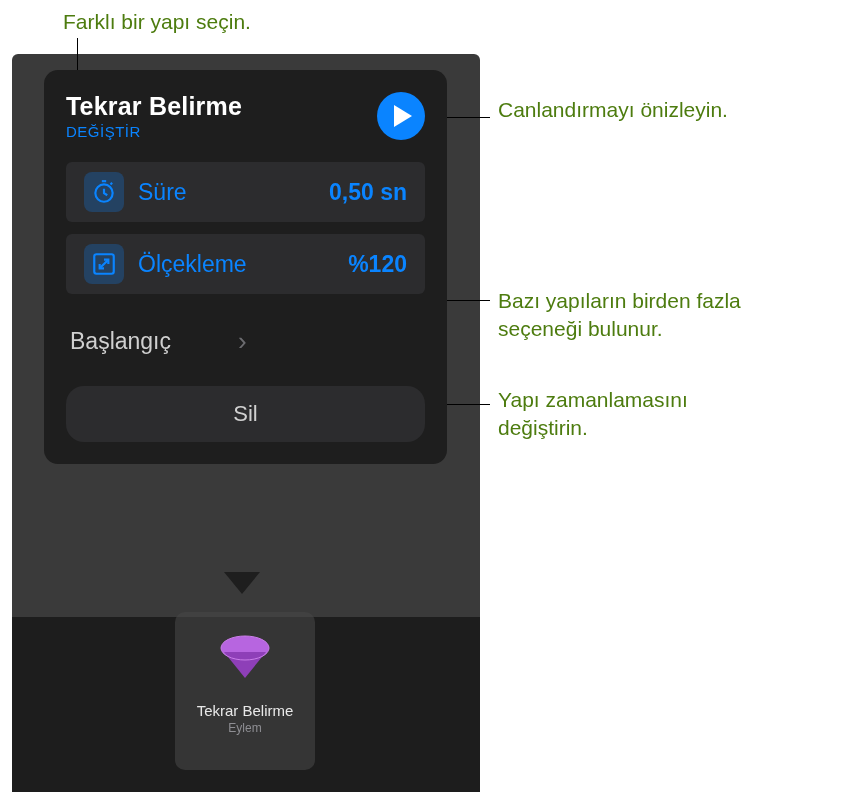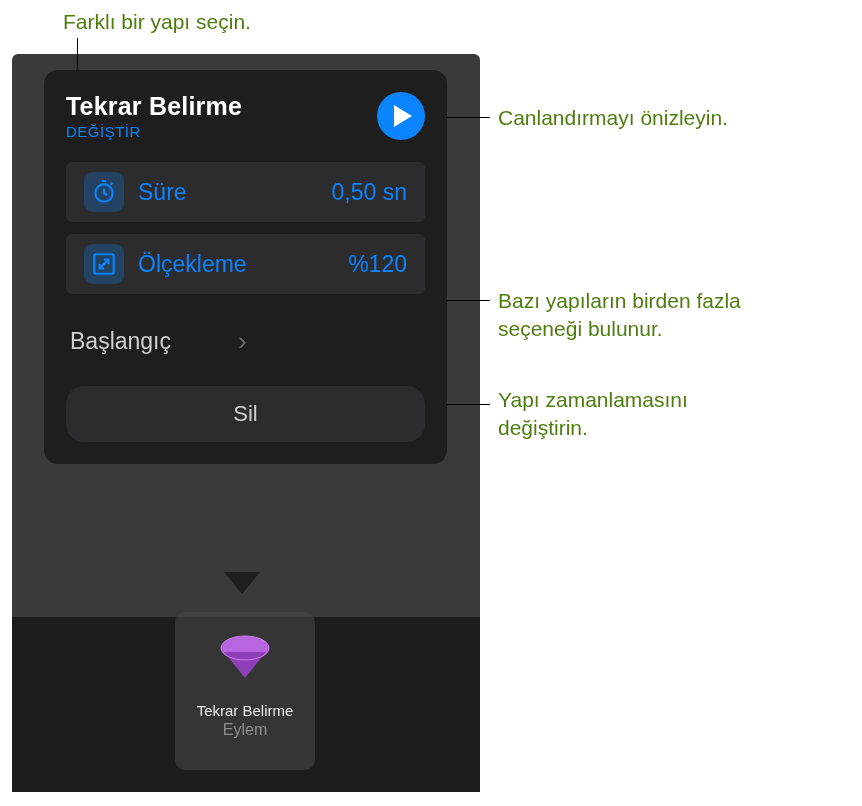--- a/index.html
+++ b/index.html
@@ -120,21 +120,21 @@
       width: 26px;
       height: 26px;
     }
     .option-label {
       color: #0a84ff;
       flex: 1;
       font-weight: 400;
     }
     .option-value {
       color: #0a84ff;
-      font-weight: 400;
+      font-weight: 700;
     }
     .start-row {
       display: flex;
       align-items: center;
       height: 70px;
       padding: 0 4px 0 4px;
       font-size: 23px;
       margin-bottom: 10px;
       gap: 32px;
     }
@@ -182,21 +182,21 @@
       width: 62px;
       height: 52px;
       margin-bottom: 20px;
     }
     .thumb-title {
       font-size: 15px;
       color: #e8e8e8;
       font-weight: 400;
     }
     .thumb-subtitle {
-      font-size: 16px;
+      font-size: 12px;
       color: #8e8e93;
       margin-top: 2px;
     }
 
     
     .callout {
       position: absolute;
       font-size: 21px;
       color: #4d7c0f;
       line-height: 1.35;
@@ -266,20 +266,20 @@
     <path d="M 10 22 L 31 48 L 52 22 Z" fill="#8e3fb8"></path>
     <ellipse cx="31" cy="18" rx="24" ry="12" fill="none" stroke="#c97de8" stroke-width="1"></ellipse>
   </svg>
   <div class="thumb-title">Tekrar Belirme</div>
   <div class="thumb-subtitle">Eylem</div>
 </div>
 
 <div class="callout" style="left:63px; top:8px;">Farklı bir yapı seçin.</div>
 <div class="callout-line" style="left:77px; top:38px; width:1px; height:92px;"></div>
 
-<div class="callout" style="left:498px; top:104px;">Canlandırmayı önizleyin.</div>
+<div class="callout" style="left:498px; top:96px;">Canlandırmayı önizleyin.</div>
 <div class="callout-line" style="left:412px; top:117px; width:78px;"></div>
 
 <div class="callout" style="left:498px; top:287px; width:260px;">Bazı yapıların birden fazla seçeneği bulunur.</div>
 <div class="callout-line" style="left:385px; top:300px; width:105px;"></div>
 
 <div class="callout" style="left:498px; top:386px; width:240px;">Yapı zamanlamasını değiştirin.</div>
 <div class="callout-line" style="left:412px; top:404px; width:78px;"></div>
 
 </body></html>

